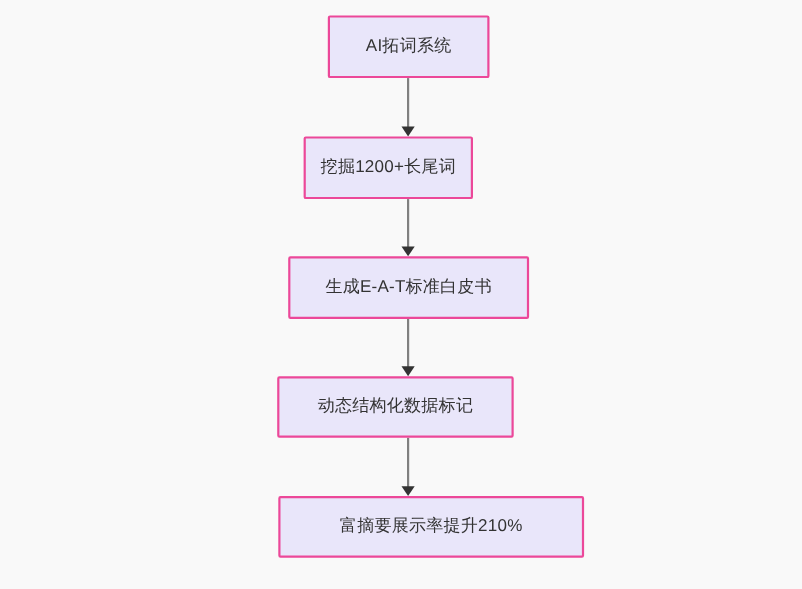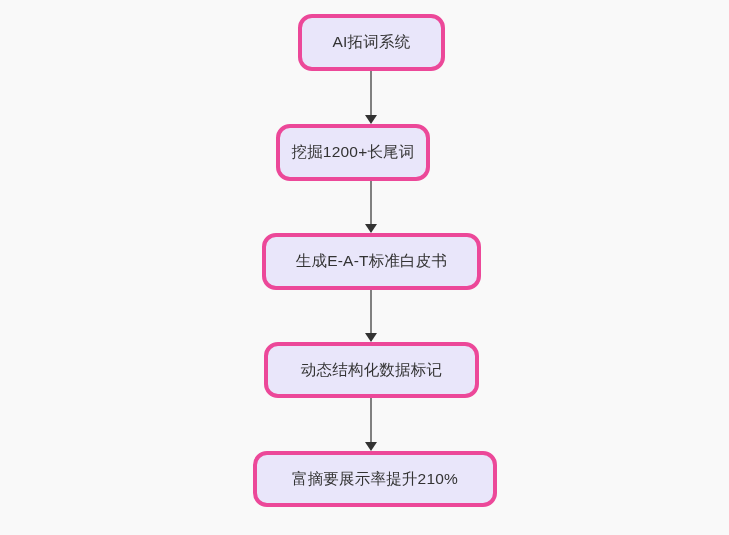--- a/index.html
+++ b/index.html
@@ -16,22 +16,22 @@
   #flowchart {
     position: relative;
     width: 729px;
     height: 535px;
     background: #f9f9f9;
   }
   .node {
     position: absolute;
     box-sizing: border-box;
     background: #e9e6fa;
-    border: 4px solid #ec4899;
-    border-radius: 14px;
+    border: 2px solid #ec4899;
+    border-radius: 2px;
     display: flex;
     align-items: center;
     justify-content: center;
     color: #333333;
     font-size: 15.5px;
     line-height: 1.2;
     letter-spacing: 0.2px;
     white-space: nowrap;
   }
   .node-label {
@@ -82,19 +82,19 @@
     </div>
     <div class="node" style="left: 298px; top: 14px; width: 147px; height: 57px;">
       <span class="node-label">AI拓词系统</span>
     </div>
     <div class="node" style="left: 276px; top: 124px; width: 154px; height: 57px;">
       <span class="node-label">挖掘1200+长尾词</span>
     </div>
     <div class="node" style="left: 262px; top: 233px; width: 219px; height: 57px;">
       <span class="node-label">生成E-A-T标准白皮书</span>
     </div>
-    <div class="node" style="left: 264px; top: 342px; width: 215px; height: 56px;">
+    <div class="node" style="left: 252px; top: 342px; width: 215px; height: 56px;">
       <span class="node-label">动态结构化数据标记</span>
     </div>
-    <div class="node" style="left: 253px; top: 451px; width: 244px; height: 56px;">
+    <div class="node" style="left: 253px; top: 451px; width: 278px; height: 56px;">
       <span class="node-label">富摘要展示率提升210%</span>
     </div>
   </div>
 
 </body></html>

